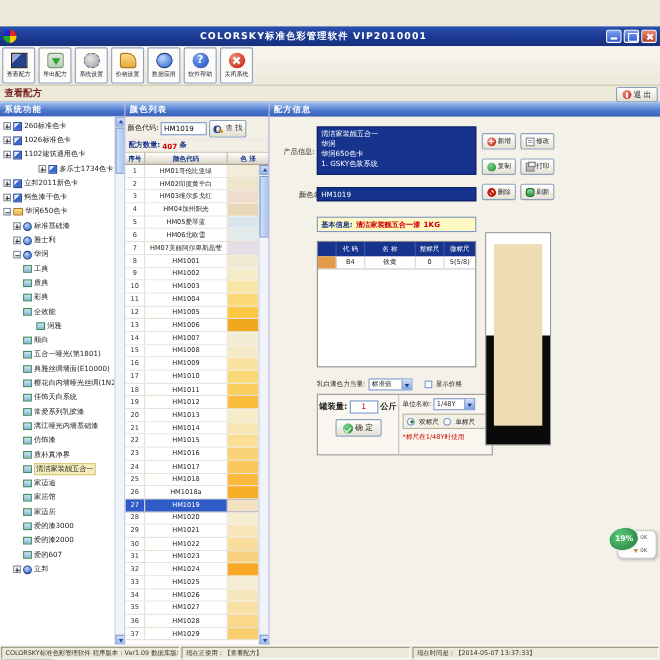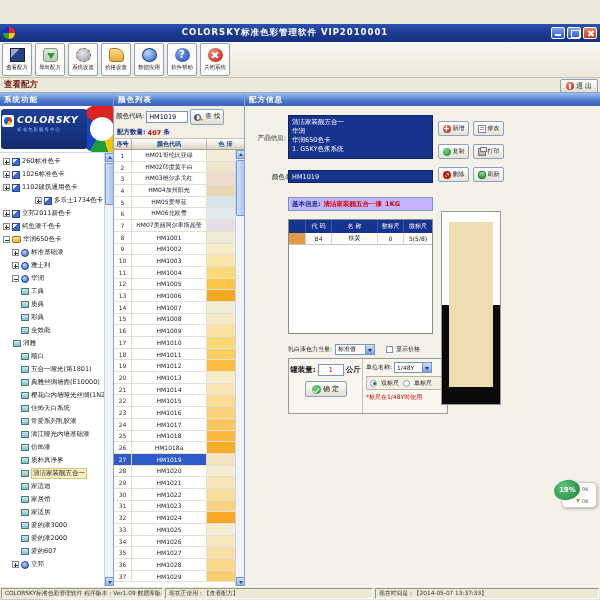--- a/index.html
+++ b/index.html
@@ -104,21 +104,21 @@
   .lrow .c-sw{width:28px;}
   .lrow.sel{background:#2f5bc9;}
   .lrow.sel .c-no,.lrow.sel .c-code{color:#fff;}
   .list-body .scrollbar{right:0;}
 
   
   .right-panel{flex:1;display:flex;flex-direction:column;background:#f4f2e8;}
   .fx-content{position:relative;flex:1;}
   .flabel{position:absolute;font-size:6.5px;color:#222;text-align:right;width:40px;}
   .bluebox{position:absolute;left:43px;width:145px;background:#16338e;border:1px solid #0e2260;color:#fff;font-size:6.5px;padding:2px 3px;line-height:9px;}
-  .infobar{position:absolute;left:43px;width:145px;height:14px;background:#c4b5fd;border:1px solid #7a96c8;display:flex;align-items:center;gap:3px;padding:0 3px;white-space:nowrap;overflow:hidden;}
+  .infobar{position:absolute;left:43px;width:145px;height:14px;background:#fef9c3;border:1px solid #7a96c8;display:flex;align-items:center;gap:3px;padding:0 3px;white-space:nowrap;overflow:hidden;}
   .infobar .k{font-size:6.5px;color:#16308a;font-weight:bold;}
   .infobar .v{font-size:6.5px;color:#d00000;font-weight:bold;}
   .ftable{position:absolute;left:43px;width:145px;border:1px solid #8a8a8a;background:#fff;}
   .ftable .fhead{display:flex;background:#16338e;height:13px;}
   .ftable .fhead .hc{color:#fff;font-size:6px;display:flex;align-items:center;justify-content:center;border-right:1px solid #3a56ae;}
   .ftable .frow{display:flex;height:12px;border-bottom:1px solid #c8c8c8;}
   .ftable .frow .fc{font-size:6px;color:#222;display:flex;align-items:center;justify-content:center;border-right:1px solid #d8d8d8;}
   .ftable .fbody{height:88px;}
   .col-sw{width:17px;}.col-code{width:26px;}.col-name{width:46px;}.col-w{width:26px;}.col-f{flex:1;}
   .strength-row{position:absolute;left:43px;display:flex;align-items:center;gap:3px;white-space:nowrap;}
@@ -265,28 +265,20 @@
     <div class="exit-btn">
       <span class="exit-ico"></span>
       <span class="lbl">退 出</span>
     </div>
   </div>
 
   <div class="main">
 
     <div class="left-panel">
       <div class="panel-header">系统功能</div>
-      <div class="logo-box">
-        <div class="logo-circle"></div>
-        <div class="logo-blue">
-          <span class="logo-brand">COLORSKY</span>
-          <span class="logo-sub">标准色彩服务中心</span>
-        </div>
-        <div class="logo-mark"></div>
-      </div>
       <div class="tree" id="tree">
 
       <div class="tree-row" style="padding-left: 2px;">
             <span class="exp plus"></span>
             <span class="tico card"></span>
             <span class="tlabel">260标准色卡</span>
           </div>
           <div class="tree-row" style="padding-left: 2px;">
             <span class="exp plus"></span>
             <span class="tico card"></span>
@@ -341,21 +333,21 @@
             <span class="tlabel">质典</span>
           </div>
           <div class="tree-row" style="padding-left: 20px;">
             <span class="tico leaf"></span>
             <span class="tlabel">彩典</span>
           </div>
           <div class="tree-row" style="padding-left: 20px;">
             <span class="tico leaf"></span>
             <span class="tlabel">全效能</span>
           </div>
-          <div class="tree-row" style="padding-left: 12px;">
+          <div class="tree-row" style="padding-left: 32px;">
             <span class="tico leaf"></span>
             <span class="tlabel">润雅</span>
           </div>
           <div class="tree-row" style="padding-left: 20px;">
             <span class="tico leaf"></span>
             <span class="tlabel">顺白</span>
           </div>
           <div class="tree-row" style="padding-left: 20px;">
             <span class="tico leaf"></span>
             <span class="tlabel">五合一哑光(第1801)</span>

